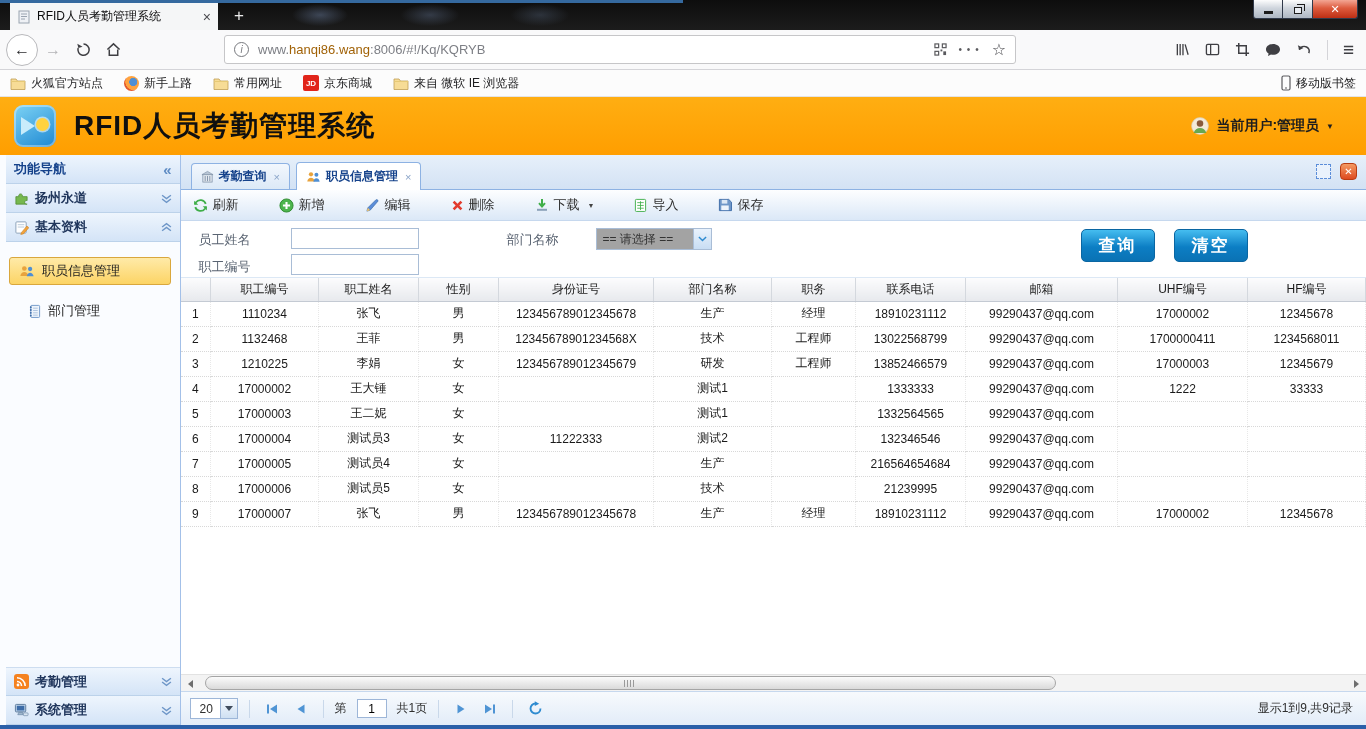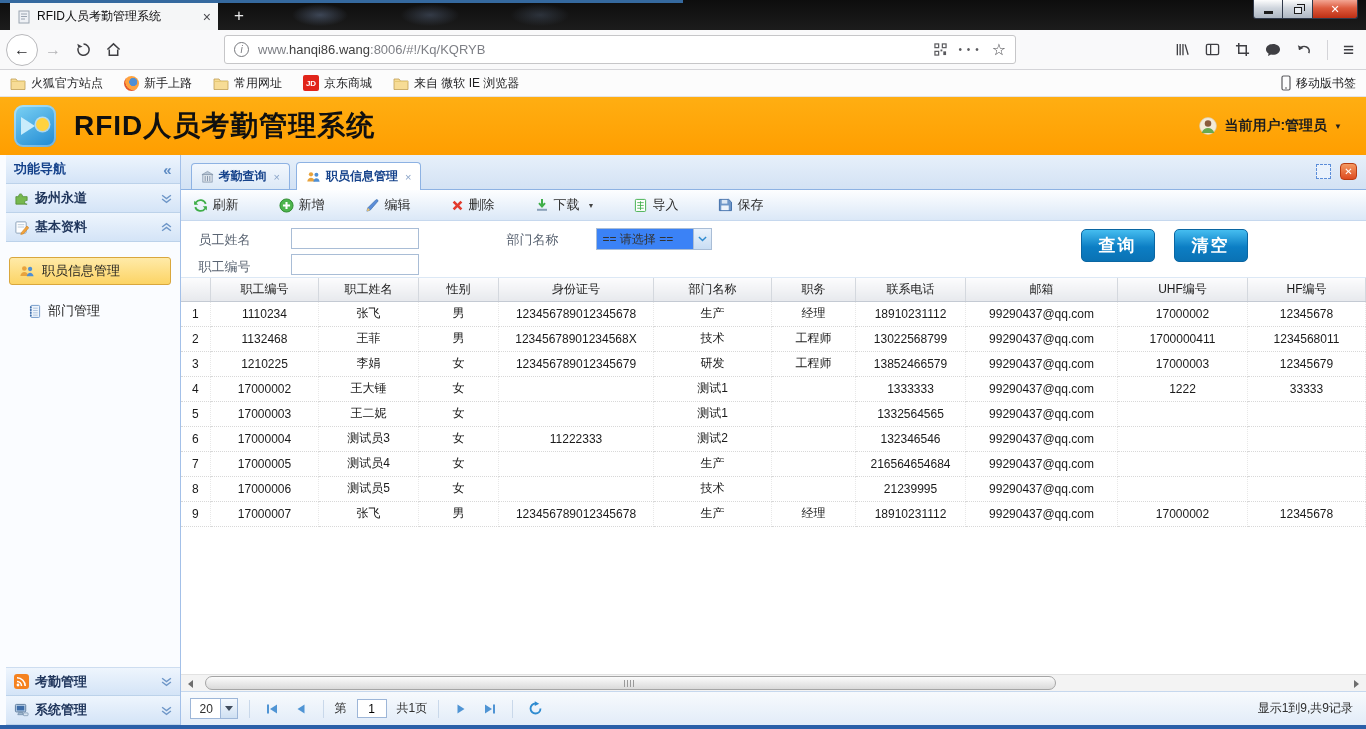--- a/index.html
+++ b/index.html
@@ -34,21 +34,21 @@
   .navbar { height:40px; background:#f9f9fa; border-bottom:1px solid #d4d4d8; display:flex; align-items:center; padding:0 6px; }
   .navbtn { width:30px; height:30px; display:flex; align-items:center; justify-content:center; font-size:16px; color:#2b2b2e; }
   .navbtn.back { width:32px; height:32px; border:1px solid #b9b9bc; border-radius:50%; background:#fff; }
   .navbtn.dis { color:#b4b4b7; }
   .urlbar { width:792px; height:29px; margin-left:96px; background:#fff; border:1px solid #c6c6c8; border-radius:3px;
     display:flex; align-items:center; padding:0 9px; gap:9px; font-size:13px; }
   .info-ic { width:15px; height:15px; border:1px solid #77797e; border-radius:50%; color:#77797e; font-size:10px; font-style:italic;
     display:flex; align-items:center; justify-content:center; flex:none; }
   .url-text { flex:1; white-space:nowrap; overflow:hidden; color:#1b1b1d; }
   .url-dim { color:#7d7f85; }
-  .url-host { color:#404040; }
+  .url-host { color:#a16207; }
   .url-acts { display:flex; align-items:center; gap:12px; }
   .dots-ic { color:#5a5a5e; font-size:10px; letter-spacing:1px; }
   .star-ic { font-size:16px; color:#4a4a4f; line-height:1; }
   .nav-right { display:flex; align-items:center; gap:15px; margin-left:auto; margin-right:6px; color:#3f3f43; }
   .menu-ic { font-size:19px; }
   .sep-v { width:1px; height:20px; background:#d4d4d8; }
 
   
   .bookmarks { height:27px; background:#fcfcfc; border-bottom:1px solid #e4e4e6; display:flex; align-items:center; padding:0 10px; gap:21px; font-size:12px; color:#1d1d1f; }
   .bm { display:flex; align-items:center; gap:5px; white-space:nowrap; }
@@ -59,21 +59,21 @@
     background:radial-gradient(circle at 62% 40%, #4f8fd4 0 30%, #ffa23e 33% 60%, #e3582b 63% 100%); }
   .bm-right { margin-left:auto; display:flex; align-items:center; gap:5px; }
 
   
   .appheader { height:58px; background:linear-gradient(#ffae12,#ff9e00); display:flex; align-items:center; padding:0 14px; position:relative; }
   .applogo { width:42px; height:42px; border-radius:9px; background:linear-gradient(150deg,#7dd3f5,#1e88d2); position:relative;
     box-shadow:inset 0 0 0 2px rgba(255,255,255,.35); }
   .applogo::before { content:""; position:absolute; left:7px; top:12px; border-left:14px solid #c8ecfb; border-top:9px solid transparent; border-bottom:9px solid transparent; }
   .applogo::after { content:""; position:absolute; right:7px; top:13px; width:13px; height:13px; border-radius:50%; background:#ffd23f; box-shadow:0 0 0 1.5px rgba(255,255,255,.55); }
   .apptitle { font-size:28px; font-weight:bold; color:#101010; margin-left:18px; letter-spacing:1px; }
-  .userarea { position:absolute; right:24px; display:flex; align-items:center; gap:7px; font-size:14px; color:#1e1e1e; font-weight:bold;padding-left:40px; }
+  .userarea { position:absolute; right:32px; display:flex; align-items:center; gap:7px; font-size:14px; color:#1e1e1e; font-weight:bold;padding-left:40px; }
   .user-caret { font-size:8px; }
 
   
   .appbody { display:flex; height:570px; }
 
   
   .sidebar { width:181px; border-right:1px solid #a3c0e8; display:flex; flex-direction:column; background:#fafcff; }
   .side-hd, .grp { height:29px; background:linear-gradient(#eef5fd,#d4e4f7); border-bottom:1px solid #bcd2ea;
     display:flex; align-items:center; gap:6px; padding:0 8px; font-size:13px; font-weight:bold; flex:none;margin-left:6px; }
   .side-hd { color:#15428b; }
@@ -101,21 +101,21 @@
     color:#fff; font-size:10px; font-weight:bold; display:flex; align-items:center; justify-content:center; }
 
   .apptoolbar { height:31px; background:linear-gradient(#fdfeff,#dbe8f7); border-bottom:1px solid #c6d8ee;
     display:flex; align-items:center; padding:4px 12px; gap:40px; font-size:13px; color:#2e2e2e; flex:none; }
   .tbtn { display:flex; align-items:center; gap:5px; }
   .caret-s { font-size:7px; color:#444; margin-left:3px; }
 
   .filterbar { height:57px; position:relative; border-bottom:1px solid #dce8f5; background:#fff; flex:none; font-size:13px; color:#5a6472; }
   .flabel { position:absolute; }
   .finput { position:absolute; width:128px; height:21px; border:1px solid #a9bdd6; font-size:12px; padding:0 4px; }
-  .fselect { position:absolute; left:415px; top:7px; width:116px; height:22px; border:1px solid #a9bdd6; background:#3b82f6;
+  .fselect { position:absolute; left:415px; top:7px; width:116px; height:22px; border:1px solid #a9bdd6; background:#a3a3a3;
     display:flex; align-items:center; font-size:12px; color:#333; padding-left:6px; }
   .selbtn { margin-left:auto; width:18px; height:100%; background:linear-gradient(#e9f2fc,#c8ddf3); border-left:1px solid #a9bdd6;
     display:flex; align-items:center; justify-content:center; }
   .btn-blue { position:absolute; top:8px; width:74px; height:33px; border-radius:5px; border:1px solid #0a66a2; color:#fff;
     font-size:17px; font-weight:bold; display:flex; align-items:center; justify-content:center; letter-spacing:2px;
     background:linear-gradient(#45bdf0,#0c7ec4 55%,#0a72b4); }
   .btn-query { left:900px; } .btn-clear { left:993px; }
 
   .gridwrap { flex:1; overflow:hidden; }
   table.grid { border-collapse:collapse; table-layout:fixed; width:1185px; font-size:12px; color:#1a1a1a; }

